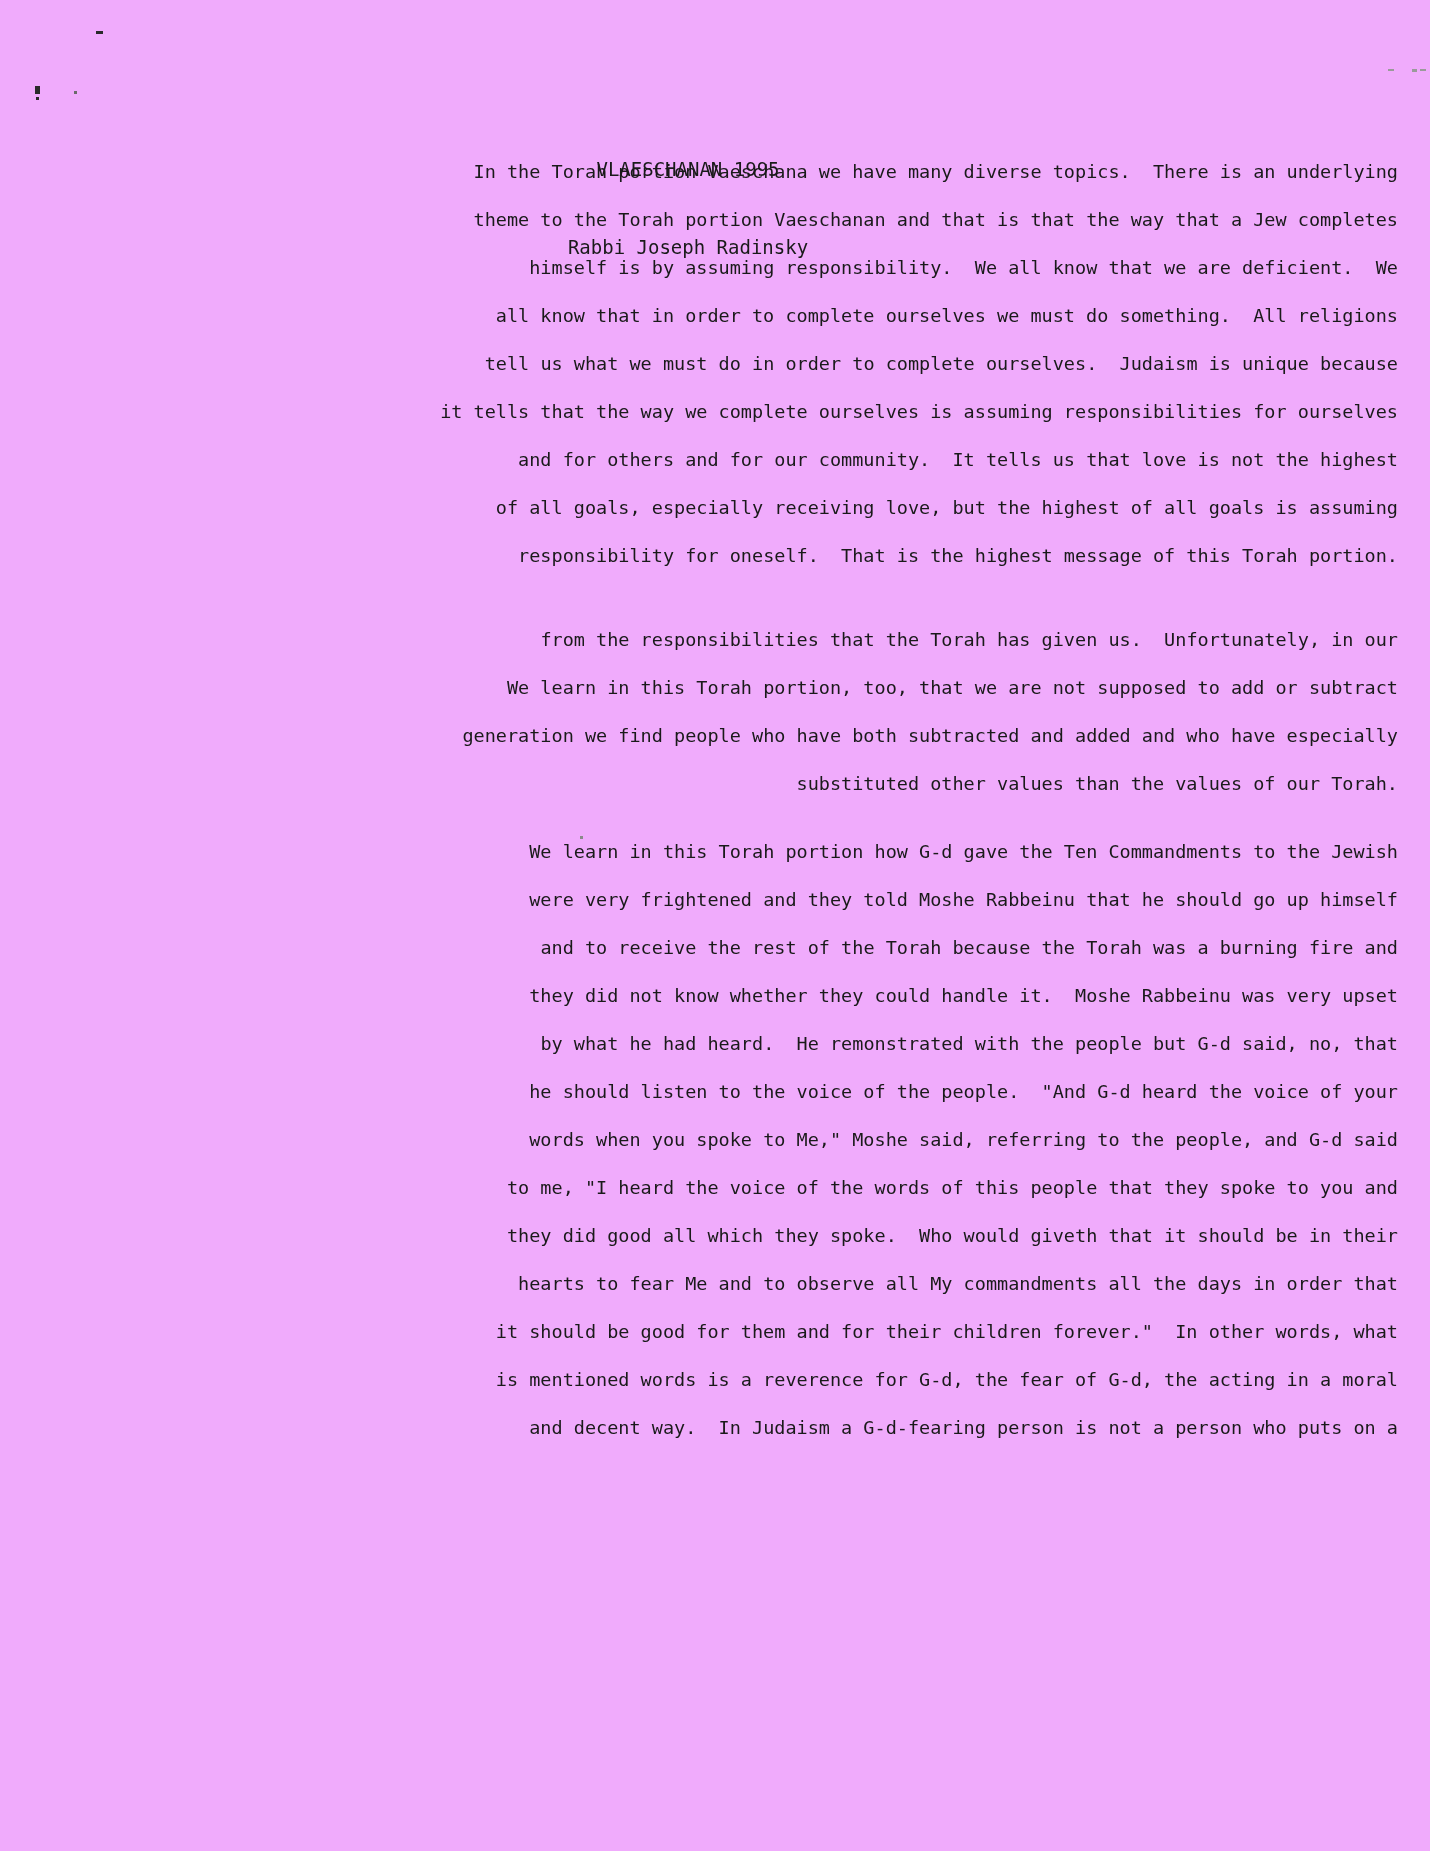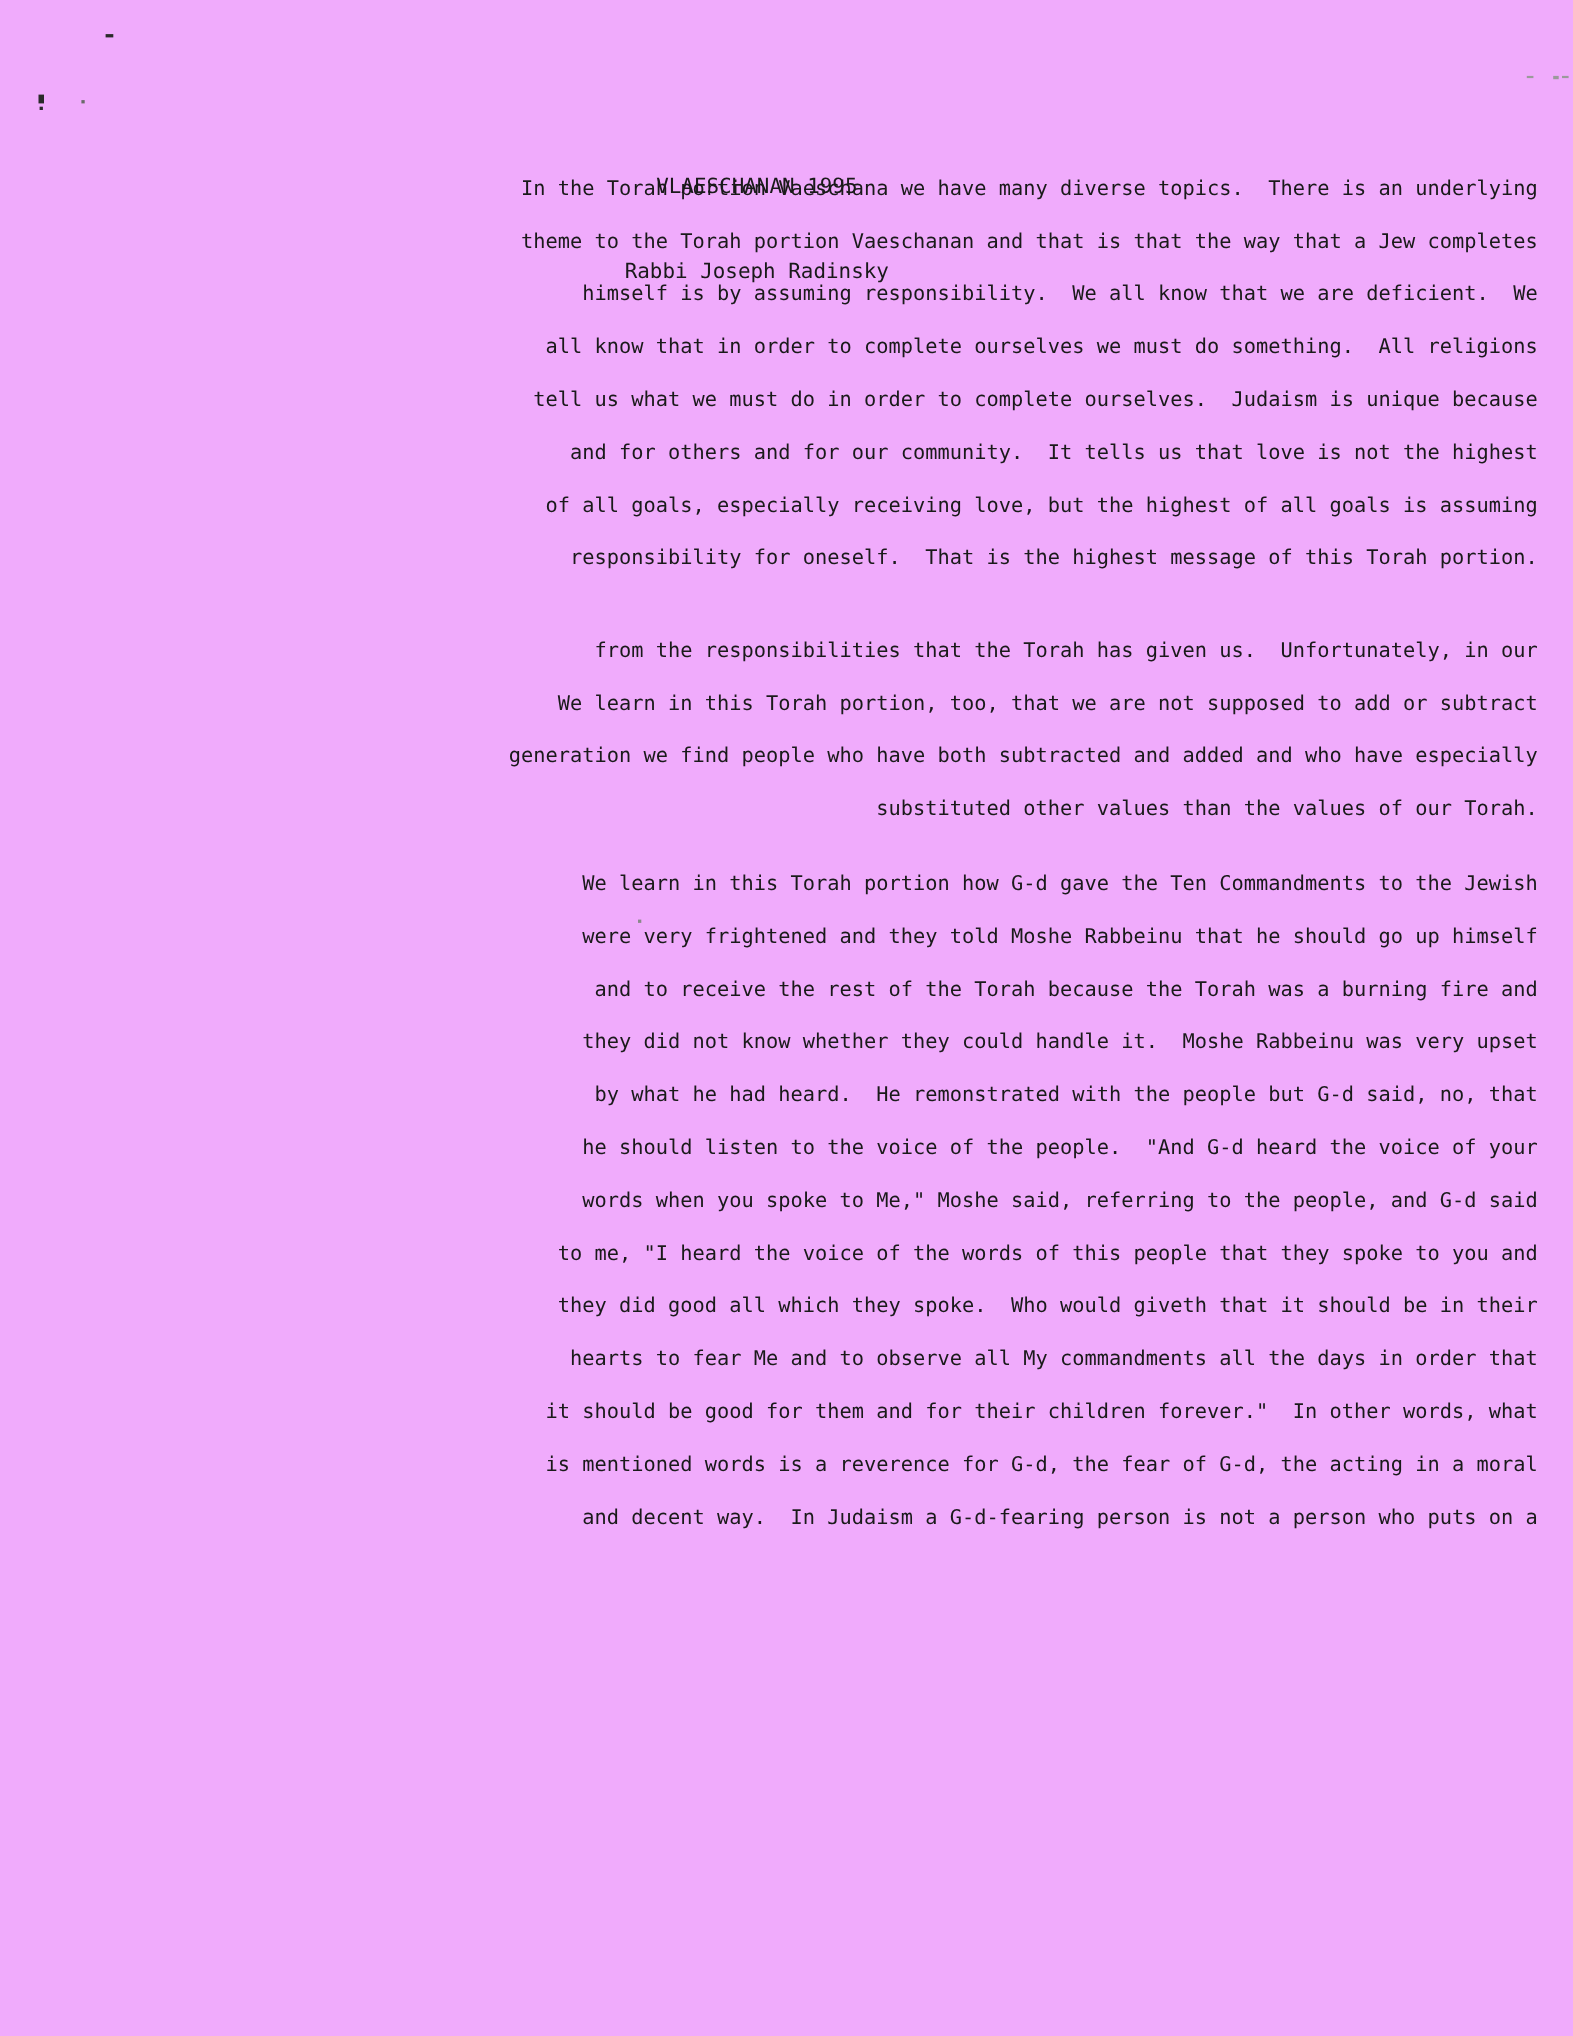--- a/index.html
+++ b/index.html
@@ -76,20 +76,21 @@
   </div>
 
   <div class="content">
 
     <div class="para para-1">
       <div class="line">In the Torah portion Vaeschana we have many diverse topics.  There is an underlying</div>
       <div class="line">theme to the Torah portion Vaeschanan and that is that the way that a Jew completes</div>
       <div class="line">himself is by assuming responsibility.  We all know that we are deficient.  We</div>
       <div class="line">all know that in order to complete ourselves we must do something.  All religions</div>
       <div class="line">tell us what we must do in order to complete ourselves.  Judaism is unique because</div>
+      <div class="line">it tells that the way we complete ourselves is assuming responsibilities for ourselves</div>
       <div class="line">and for others and for our community.  It tells us that love is not the highest</div>
       <div class="line">of all goals, especially receiving love, but the highest of all goals is assuming</div>
       <div class="line">responsibility for oneself.  That is the highest message of this Torah portion.</div>
     </div>
 
     <div class="para para-2">
       <div class="line">from the responsibilities that the Torah has given us.  Unfortunately, in our</div>
       <div class="line">We learn in this Torah portion, too, that we are not supposed to add or subtract</div>
       <div class="line">generation we find people who have both subtracted and added and who have especially</div>
       <div class="line">substituted other values than the values of our Torah.</div>

